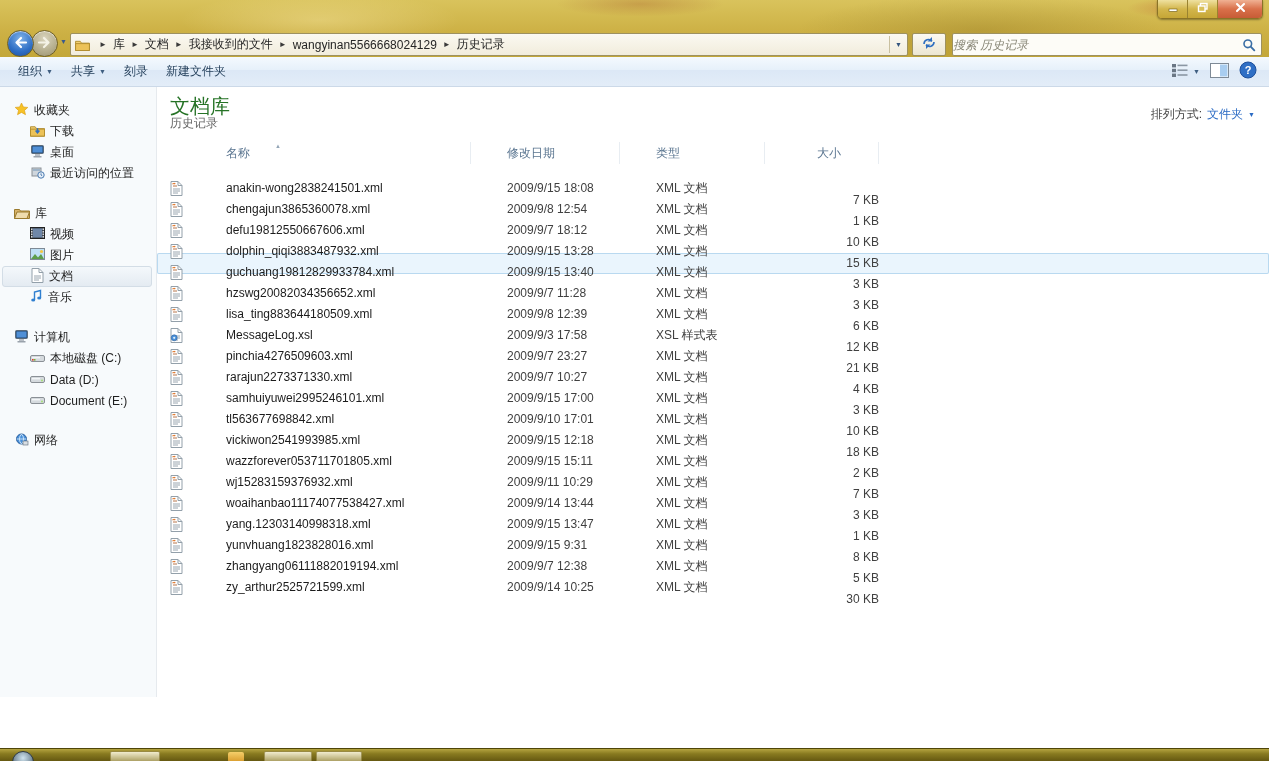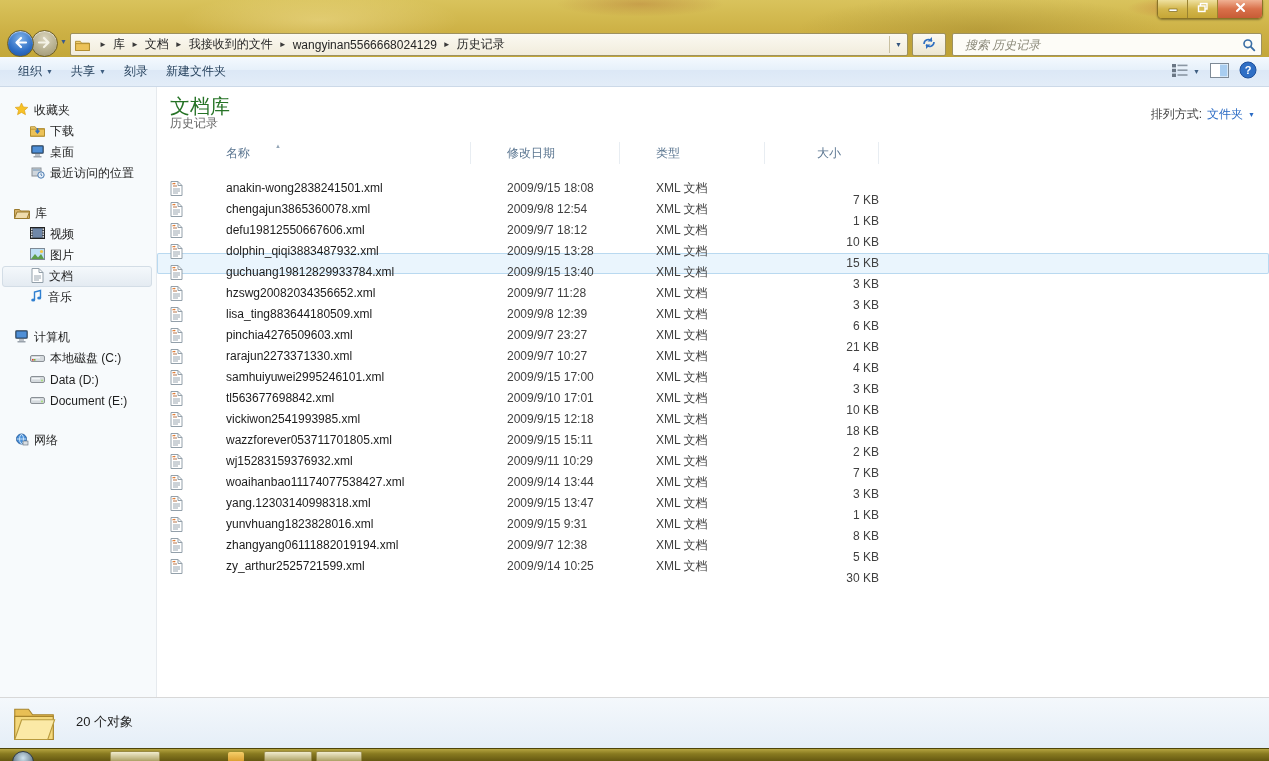--- a/index.html
+++ b/index.html
@@ -43,21 +43,21 @@
   .addr-dd { width:17px; text-align:center; font-size:7px; color:#33557f; }
 
   .refresh-btn { position:absolute; left:912px; top:33px; width:34px; height:23px;
     background:linear-gradient(180deg,#fbf9f1,#ece6d2); border:1px solid #9d9160; border-radius:2px;
     display:flex; align-items:center; justify-content:center; }
 
   .search-box { position:absolute; left:952px; top:33px; width:310px; height:23px;
     background:#fdfcf7; border:1px solid #9d9160; border-radius:2px;
     display:flex; align-items:center; }
   .search-box input { flex:1; border:none; outline:none; background:transparent; height:36px;
-    padding:0 4px 0 12px; font-size:12px; font-family:inherit; color:#404040; }
+    padding:0 4px 0 0; font-size:12px; font-family:inherit; color:#404040; }
   .search-box input::placeholder { color:#8a8878; font-style:italic; }
   .search-ic { width:24px; display:flex; justify-content:center; }
 
   
   .toolbar { position:absolute; top:57px; left:0; width:1269px; height:30px;
     background:linear-gradient(180deg,#f4f9fe 0%,#e6f0fa 45%,#dce8f6 46%,#e3edf8 100%);
     border-bottom:1px solid #ccd9e8; display:flex; align-items:center; color:#1f3b57; }
   .tb-item { display:flex; align-items:center; gap:4px; padding:4px 9px; cursor:default; }
   .tb-item:first-child { margin-left:9px; }
   .tb-item .dd { font-size:7px; color:#3f5e80; }
@@ -509,20 +509,36 @@
             <span class="cell-type">XML 文档</span>
             <span class="cell-size">6 KB</span>
             <span></span>
           </div>
           <div class="file-row grid">
             <span class="cell-icon ic">
               <svg width="13" height="15" viewBox="0 0 13 15">
                 <path d="M1 .5h7L12 4.5V14.5H1z" fill="#fff" stroke="#93a0aa"></path>
                 <path d="M8 .5v4h4" fill="none" stroke="#93a0aa"></path>
                 <path d="M3 8h7M3 10h7M3 12h5" stroke="#9aa6b0" stroke-width="1"></path>
+                <circle cx="4.2" cy="9.8" r="3" fill="#4a90d9" stroke="#2a5f9e" stroke-width=".6"></circle>
+                <circle cx="4.2" cy="9.8" r="1.1" fill="#dff0fc"></circle>
+              </svg>
+            </span>
+            <span class="cell-name">MessageLog.xsl</span>
+            <span class="cell-date">2009/9/3 17:58</span>
+            <span class="cell-type">XSL 样式表</span>
+            <span class="cell-size">12 KB</span>
+            <span></span>
+          </div>
+          <div class="file-row grid">
+            <span class="cell-icon ic">
+              <svg width="13" height="15" viewBox="0 0 13 15">
+                <path d="M1 .5h7L12 4.5V14.5H1z" fill="#fff" stroke="#93a0aa"></path>
+                <path d="M8 .5v4h4" fill="none" stroke="#93a0aa"></path>
+                <path d="M3 8h7M3 10h7M3 12h5" stroke="#9aa6b0" stroke-width="1"></path>
                 <path d="M2.5 3.2c.8-1 2-1 2.8-.2" fill="none" stroke="#e07a30" stroke-width="1.1"></path>
                 <path d="M3 5h4" stroke="#b8744a" stroke-width="1"></path>
               </svg>
             </span>
             <span class="cell-name">pinchia4276509603.xml</span>
             <span class="cell-date">2009/9/7 23:27</span>
             <span class="cell-type">XML 文档</span>
             <span class="cell-size">21 KB</span>
             <span></span>
           </div>
@@ -699,28 +715,20 @@
             <span class="cell-name">zy_arthur2525721599.xml</span>
             <span class="cell-date">2009/9/14 10:25</span>
             <span class="cell-type">XML 文档</span>
             <span class="cell-size">30 KB</span>
             <span></span>
           </div>
         </div>
     </div>
   </div>
 
-  <div class="details-pane">
-    <span class="dp-folder ic"><svg width="44" height="40" viewBox="0 0 16 14">
-          <path d="M1 2h5l1.5 2H15v9H1z" fill="#e8bf55" stroke="#a8852c" stroke-width=".4"></path>
-          <path d="M1 4.6h14V13H1z" fill="#f4d87c" stroke="#a8852c" stroke-width=".4"></path>
-          <path d="M1 13L3.5 5.8h12L13 13z" fill="#fbe9a6" stroke="#b89a3e" stroke-width=".4"></path>
-        </svg></span>
-    <div class="dp-count">20 个对象</div>
-  </div>
 
   <div class="taskbar">
     <div class="orb"></div>
     <div class="tb-sliver" style="left:110px;width:50px;"></div>
     <div class="tb-gold"></div>
     <div class="tb-sliver" style="left:264px;width:48px;"></div>
     <div class="tb-sliver" style="left:316px;width:46px;"></div>
   </div>
 
 </div>

